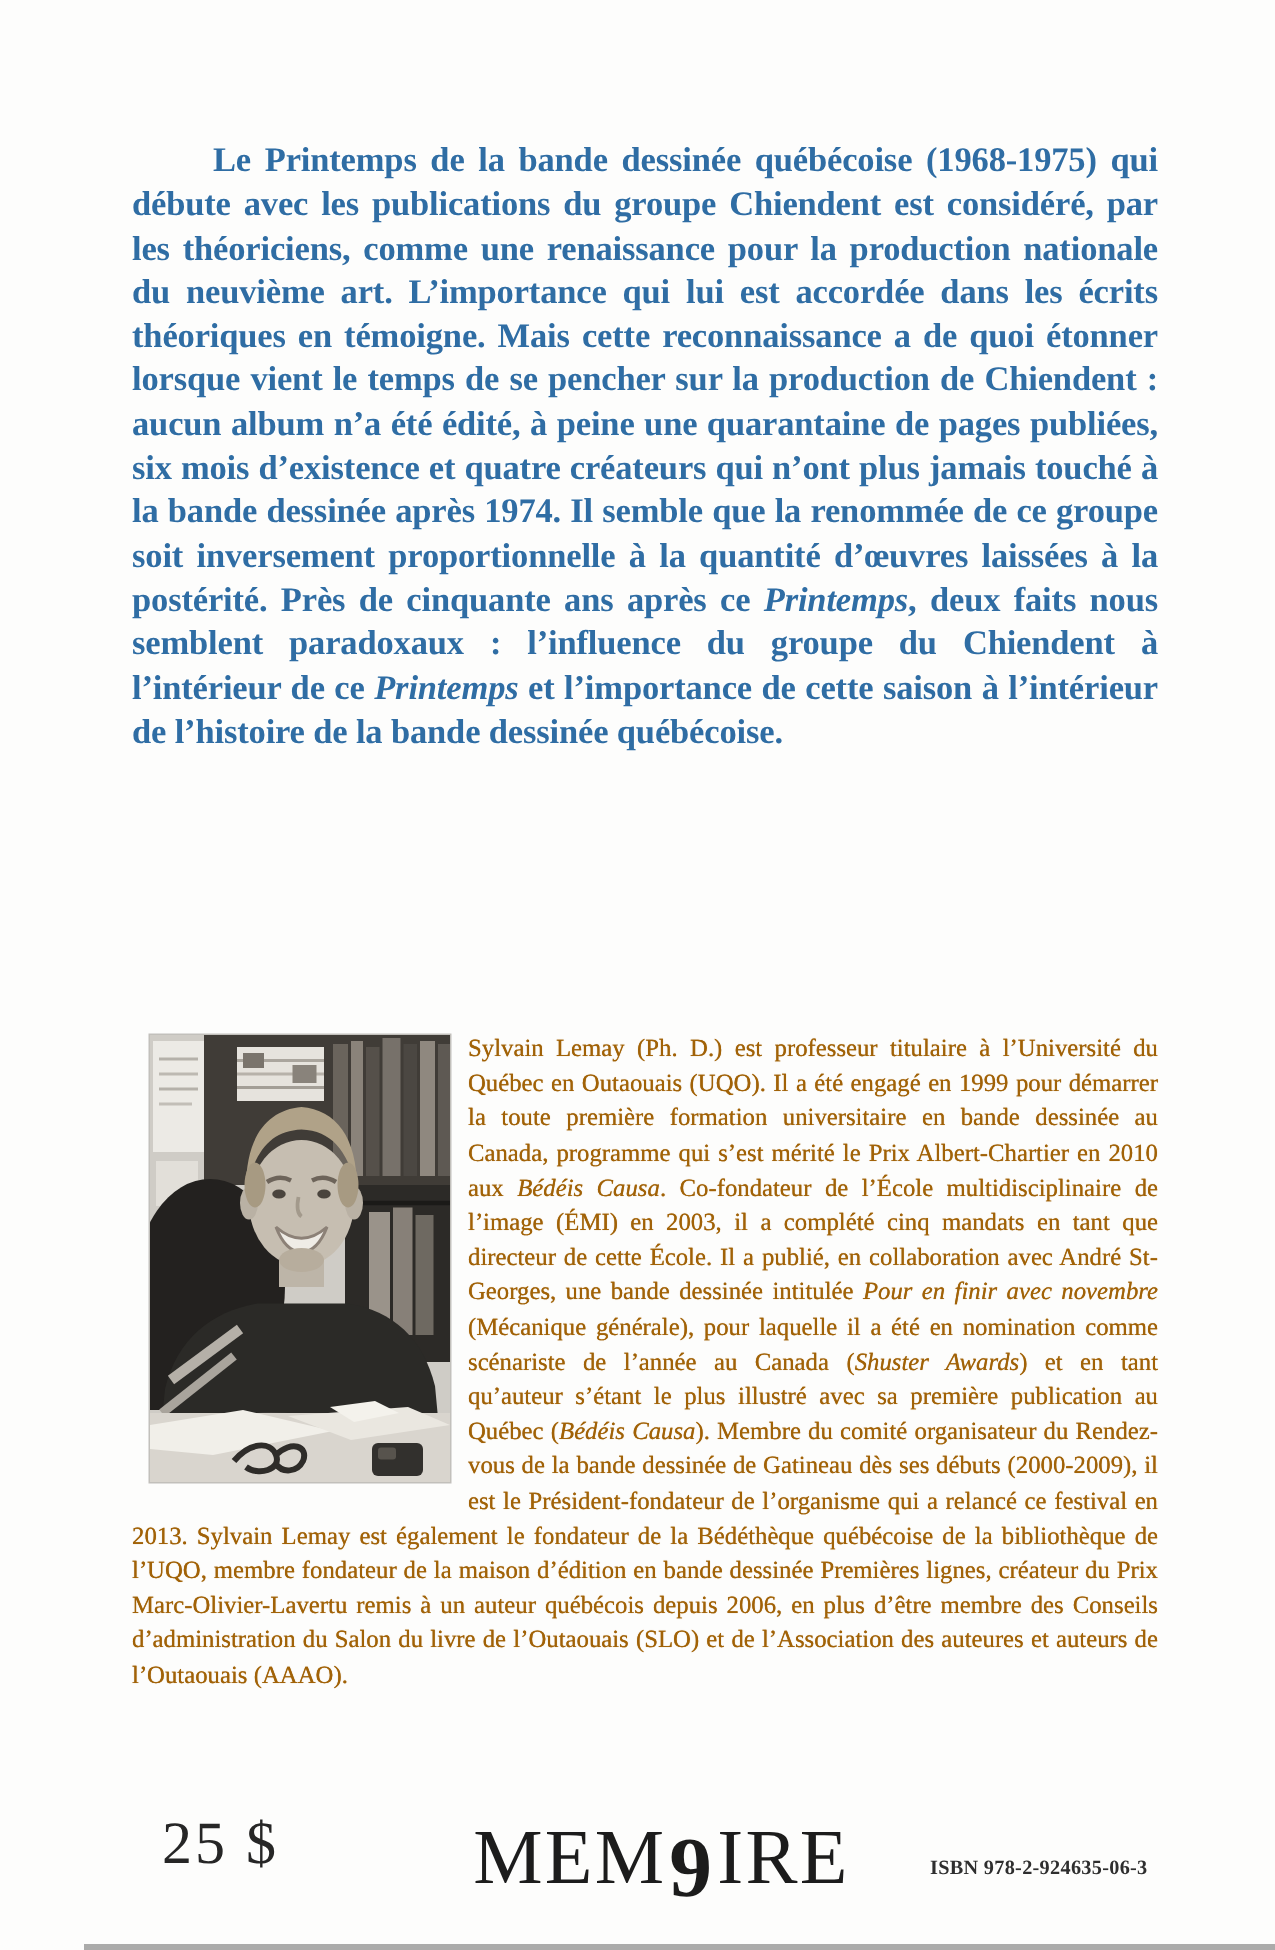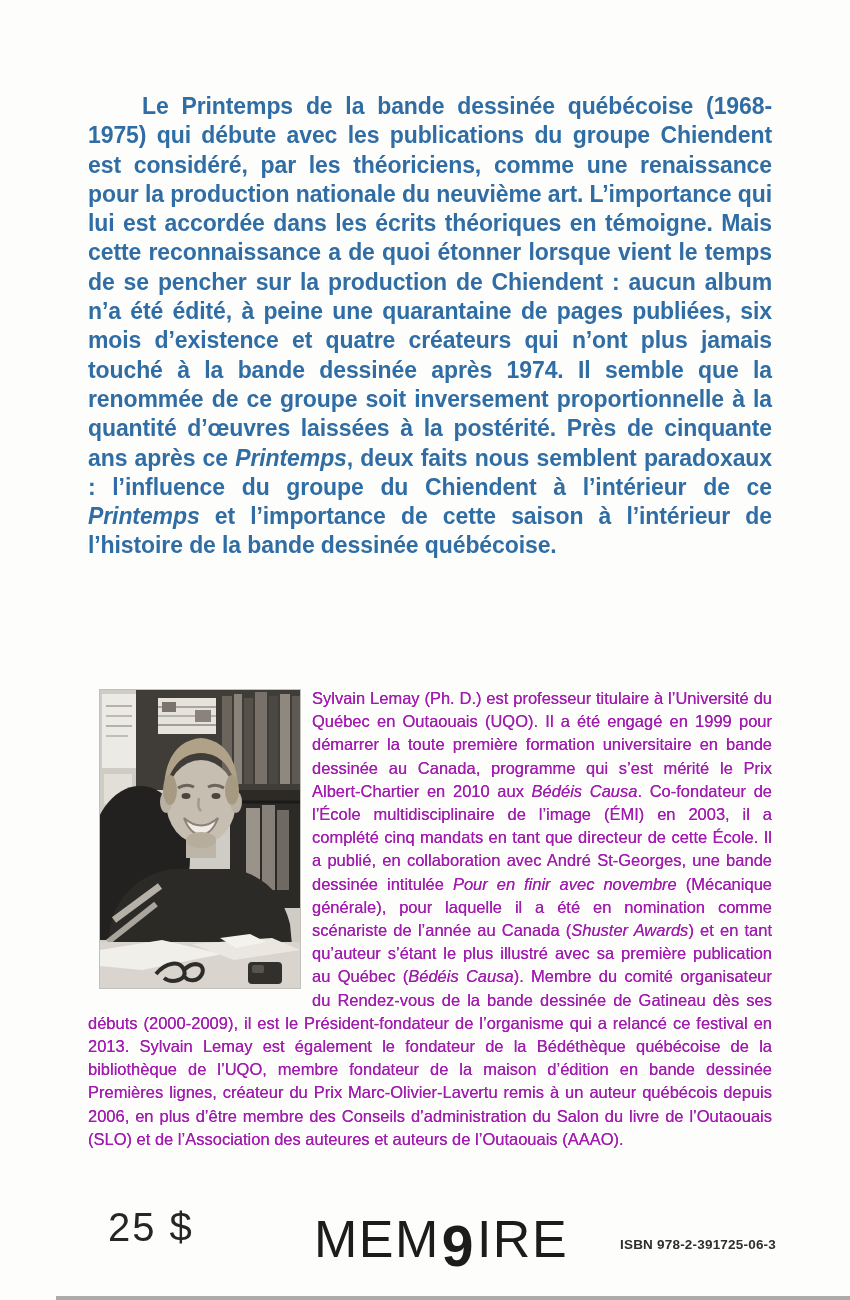--- a/index.html
+++ b/index.html
@@ -1,18 +1,18 @@
 <!DOCTYPE html>
 <html><head>
 <meta charset="utf-8">
 <style>
   html,body{margin:0;padding:0;background:#ffffff;}
   .page{
     position:relative;width:850px;height:1300px;background:#fdfdfc;
-    font-family:Liberation Sans, sans-serif;overflow:hidden;
+    font-family:Liberation Serif, serif;overflow:hidden;
   }
   
   .synopsis{
     position:absolute;left:88px;top:92px;width:684px;
     font-weight:bold;font-size:23px;line-height:29.3px;
     text-align:justify;letter-spacing:-0.1px;
   }
   .synopsis p{margin:0;text-indent:54px;}
   .synopsis em{font-style:italic;}
   
@@ -52,21 +52,21 @@
 </style>
 </head>
 <body>
 
 <div class="page">
 
   <section class="synopsis" id="synopsis" style="color: rgb(47, 109, 164);">
     <p><span>Le Printemps de la bande dessinée québécoise (1968-1975) qui débute avec les publications du groupe Chiendent est considéré, par les théoriciens, comme une renaissance pour la production nationale du neuvième art. L’importance qui lui est accordée dans les écrits théoriques en témoigne. Mais cette reconnaissance a de quoi étonner lorsque vient le temps de se pencher sur la production de Chiendent : aucun album n’a été édité, à peine une quarantaine de pages publiées, six mois d’existence et quatre créateurs qui n’ont plus jamais touché à la bande dessinée après 1974. Il semble que la renommée de ce groupe soit inversement proportionnelle à la quantité d’œuvres laissées à la postérité. Près de cinquante ans après ce </span><em>Printemps</em><span>, deux faits nous semblent paradoxaux : l’influence du groupe du Chiendent à l’intérieur de ce </span><em>Printemps</em><span> et l’importance de cette saison à l’intérieur de l’histoire de la bande dessinée québécoise.</span></p>
   </section>
 
-  <section class="bio" id="bio" style="color: #a21caf;">
+  <section class="bio" id="bio" style="color: #a16207;">
     <figure class="photo">
       <svg viewBox="0 0 200 298" xmlns="http://www.w3.org/2000/svg">
 
         <g>
           <rect x="0" y="0" width="200" height="298" fill="#cfccc6"></rect>
           <rect x="36" y="0" width="164" height="100" fill="#403c37"></rect>
           <rect x="122" y="6" width="10" height="88" fill="#6a645c"></rect>
           <rect x="134" y="4" width="8" height="90" fill="#8a837a"></rect>
           <rect x="144" y="8" width="9" height="86" fill="#55504a"></rect>
           <rect x="155" y="2" width="12" height="92" fill="#77716a"></rect>
@@ -130,17 +130,17 @@
           <rect x="152" y="275" width="12" height="8" rx="2" fill="#57534d"></rect>
         </g>
       </svg>
     </figure>
     <p><span>Sylvain Lemay (Ph. D.) est professeur titulaire à l’Université du Québec en Outaouais (UQO). Il a été engagé en 1999 pour démarrer la toute première formation universitaire en bande dessinée au Canada, programme qui s’est mérité le Prix Albert-Chartier en 2010 aux </span><em>Bédéis Causa</em><span>. Co-fondateur de l’École multidisciplinaire de l’image (ÉMI) en 2003, il a complété cinq mandats en tant que directeur de cette École. Il a publié, en collaboration avec André St-Georges, une bande dessinée intitulée </span><em>Pour en finir avec novembre</em><span> (Mécanique générale), pour laquelle il a été en nomination comme scénariste de l’année au Canada (</span><em>Shuster Awards</em><span>) et en tant qu’auteur s’étant le plus illustré avec sa première publication au Québec (</span><em>Bédéis Causa</em><span>). Membre du comité organisateur du Rendez-vous de la bande dessinée de Gatineau dès ses débuts (2000-2009), il est le Président-fondateur de l’organisme qui a relancé ce festival en 2013. Sylvain Lemay est également le fondateur de la Bédéthèque québécoise de la bibliothèque de l’UQO, membre fondateur de la maison d’édition en bande dessinée Premières lignes, créateur du Prix Marc-Olivier-Lavertu remis à un auteur québécois depuis 2006, en plus d’être membre des Conseils d’administration du Salon du livre de l’Outaouais (SLO) et de l’Association des auteures et auteurs de l’Outaouais (AAAO).</span></p>
   </section>
 
   <footer>
     <div class="price">25 $</div>
     <div class="logo" style="color: rgb(28, 28, 28);"><span>MEM</span><span class="nine">9</span><span>IRE</span></div>
-    <div class="isbn">ISBN 978-2-391725-06-3</div>
+    <div class="isbn">ISBN 978-2-924635-06-3</div>
   </footer>
 
   <div class="scan-edge"></div>
 </div>
 
 </body></html>

